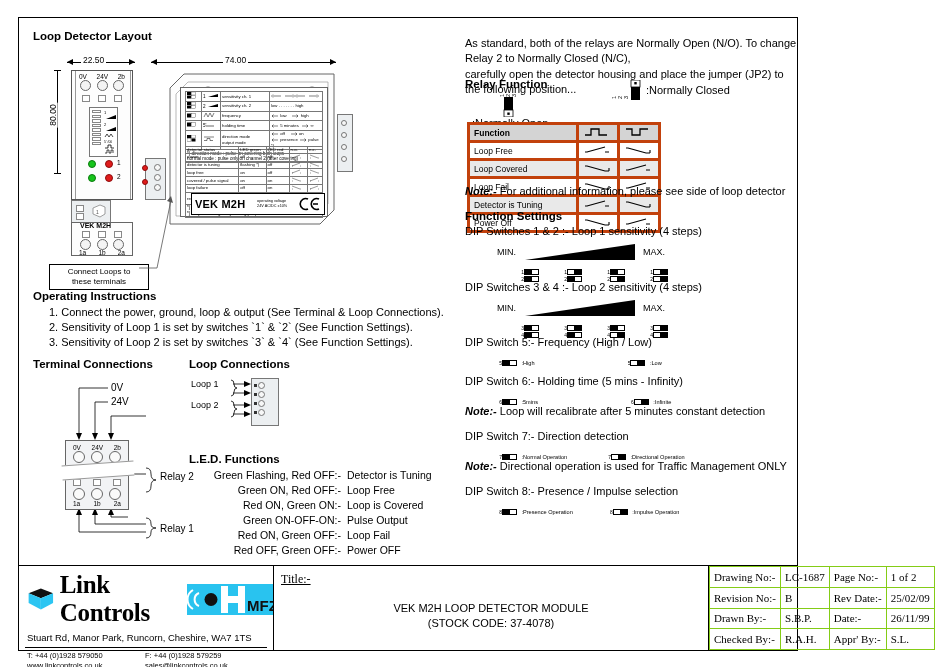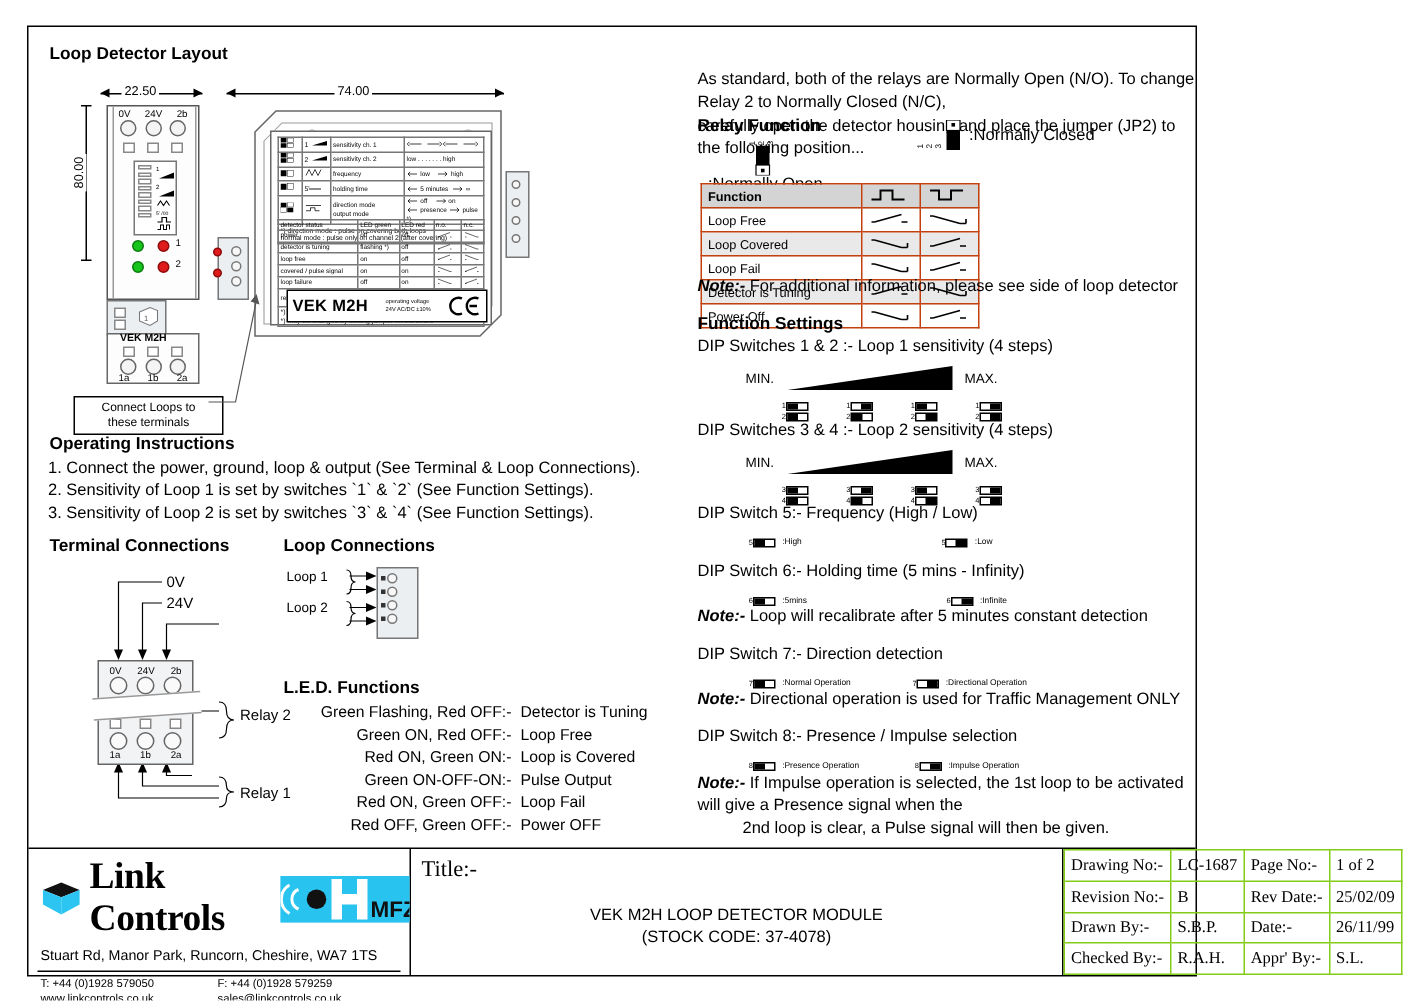--- a/index.html
+++ b/index.html
@@ -39,21 +39,21 @@
   .vektxt{font-size:11px;font-weight:bold;letter-spacing:.2px;}
 
   .conn{border:1px solid #777;background:#eceff1;}
   .screw{width:7px;height:7px;border:1px solid #777;border-radius:50%;background:#f7f7f7;box-sizing:border-box;}
 
   
   .tc-block{border:1px solid #666;background:#f2f3f5;}
   .tcterm{width:12px;height:12px;border:1px solid #666;border-radius:50%;background:#fafafa;box-sizing:border-box;}
   .jmpnums{font-size:5.5px;display:flex;flex-direction:column;justify-content:space-between;height:17px;transform:rotate(180deg);writing-mode:vertical-rl;}
   .relay-tbl{border-collapse:collapse;font-size:8.5px;}
-  .relay-tbl th,.relay-tbl td{border:1px solid #c2410c;padding:1.5px 4px;text-align:left;height:12px;}
+  .relay-tbl th,.relay-tbl td{border:3px solid #c2410c;padding:1.5px 4px;text-align:left;height:12px;}
   .relay-tbl th{background:#d4d4d4;font-weight:bold;}
   .relay-tbl td.sym{width:38px;text-align:center;padding:0;}
   .shade{background:#e9e9e9;}
   .dipsw{display:inline-block;border:.7px solid #000;width:15px;height:6px;box-sizing:border-box;background:#fff;position:relative;vertical-align:middle;}
   .dipsw i{position:absolute;top:0;width:7px;height:100%;background:#000;}
   .dipsw i.l{left:0;}
   .dipsw i.r{right:0;}
   .swnum{font-size:5px;display:inline-block;vertical-align:middle;width:5px;text-align:right;}
   .pairwrap{display:inline-block;text-align:left;}
   .pairrow{height:7px;white-space:nowrap;}
@@ -408,21 +408,21 @@
   <div class="abs" style="left:30px;top:246px;width:92px;border:1px solid #000;padding:2px 3px;font-size:8px;line-height:1.25;text-align:center;">
     <span style="white-space:pre-line;">Connect Loops to
 these terminals</span>
   </div>
   <svg class="abs" style="left:118px;top:176px;" width="40" height="76">
     <path d="M2,74 L20,74 L34,6" stroke="#555" stroke-width=".8" fill="none"></path>
     <polygon points="34,2 36,9 30,7" fill="#555"></polygon>
   </svg>
 
   <div class="abs h2" style="left:14px;top:272px;">Operating Instructions</div>
-  <div class="abs t" style="left:13px;top:287px;line-height:1.38;">
+  <div class="abs t" style="left:30px;top:287px;line-height:1.38;">
     <div>1. Connect the power, ground, loop &amp; output (See Terminal &amp; Loop Connections).</div>
     <div>2. Sensitivity of Loop 1 is set by switches `1` &amp; `2` (See Function Settings).</div>
     <div>3. Sensitivity of Loop 2 is set by switches `3` &amp; `4` (See Function Settings).</div>
   </div>
 
   <div class="abs h2" style="left:14px;top:340px;">Terminal Connections</div>
 
   <div class="abs" style="left:14px;top:356px;width:230px;height:175px;">
     <svg width="230" height="175" viewBox="0 0 230 175">
       <g stroke="#000" stroke-width=".8" fill="none">
@@ -541,21 +541,21 @@
       <span style="width:152px;text-align:right;">Red ON, Green OFF:-</span>
       <span style="margin-left:6px;">Loop Fail</span>
     </div>
     <div style="display:flex;">
       <span style="width:152px;text-align:right;">Red OFF, Green OFF:-</span>
       <span style="margin-left:6px;">Power OFF</span>
     </div>
   </div>
 
   <div class="abs h2" style="left:446px;top:12px;margin-top:48px;">Relay Function</div>
-  <div class="abs t" style="left:446px;top:28px;line-height:1.4;">
+  <div class="abs t" style="left:446px;top:18px;line-height:1.4;">
     <div>As standard, both of the relays are Normally Open (N/O).  To change Relay 2 to Normally Closed (N/C),</div>
     <div>carefully open the detector housing and place the jumper (JP2) to the following position...</div>
   </div>
 
   <div class="abs" style="left:448px;top:62px;display:flex;align-items:center;flex-direction:column;">
     <div class="jmpnums">
       <span>1</span>
         <span>2</span>
         <span>3</span>
     </div>
@@ -746,25 +746,20 @@
     <span>Directional operation is used for Traffic Management ONLY</span>
   </div>
 
   <div class="abs t" style="left:446px;top:467px;">DIP Switch 8:- Presence / Impulse selection</div>
   <div class="abs" style="left:478px;top:484px;">
     <span class="swnum">8</span><span class="dipsw"><i class="l"></i></span>
     <span class="optlbl">:Presence Operation</span>
     <span style="display:inline-block;width:26px;"></span>
     <span class="swnum">8</span><span class="dipsw"><i class="r"></i></span>
     <span class="optlbl">:Impulse Operation</span>
-  </div>
-  <div class="abs t" style="left:446px;top:497px;line-height:1.35;">
-    <span class="bold ital">Note:-</span>
-    <span>If Impulse operation is selected, the 1st loop to be activated will give a Presence signal when the</span>
-    <div style="margin-left:30px;">2nd loop is clear, a Pulse signal will then be given.</div>
   </div>
 
   <div class="tb">
 
     <div class="tb-cell" style="left:0;top:0;width:255px;height:100%;border-right:1.5px solid #000;">
       <div style="display:flex;align-items:center;padding:5px 0 0 8px;">
         <svg class="logo-cube" viewBox="0 0 34 30">
           <path d="M2,8 L17,2 L32,8 L17,14 Z" fill="#111"></path>
           <path d="M2,8 L17,14 L17,28 L2,20 Z" fill="#2cc5f2"></path>
           <path d="M32,8 L17,14 L17,28 L32,20 Z" fill="#2cc5f2"></path>
@@ -791,21 +786,21 @@
           <div>www.linkcontrols.co.uk</div>
         </div>
         <div>
           <div>F: +44 (0)1928 579259</div>
           <div>sales@linkcontrols.co.uk</div>
         </div>
       </div>
     </div>
 
     <div class="tb-cell" style="left:255px;top:0;width:435px;height:100%;border-right:1.5px solid #000;">
-      <div style="font-family:'Liberation Serif',serif;font-size:15px;margin:6px 0 0 7px;">Title:-</div>
+      <div style="font-family:'Liberation Serif',serif;font-size:12px;margin:6px 0 0 7px;text-decoration:underline;">Title:-</div>
       <div style="text-align:center;font-size:11px;line-height:1.4;margin-top:14px;">
         <div>VEK M2H LOOP DETECTOR MODULE</div>
         <div>(STOCK CODE: 37-4078)</div>
       </div>
     </div>
 
     <div class="tb-cell" style="left:690px;top:0;right:0;height:100%;">
       <table class="dtbl">
         <tbody>
             <tr>

